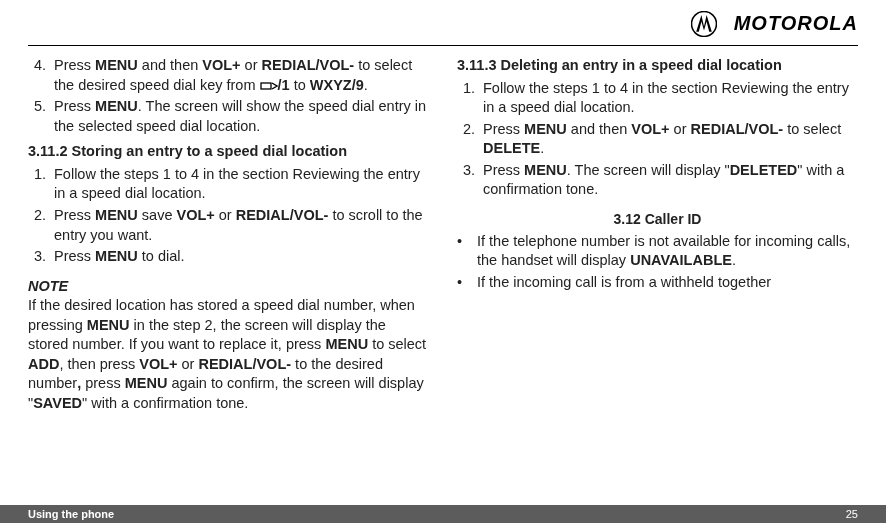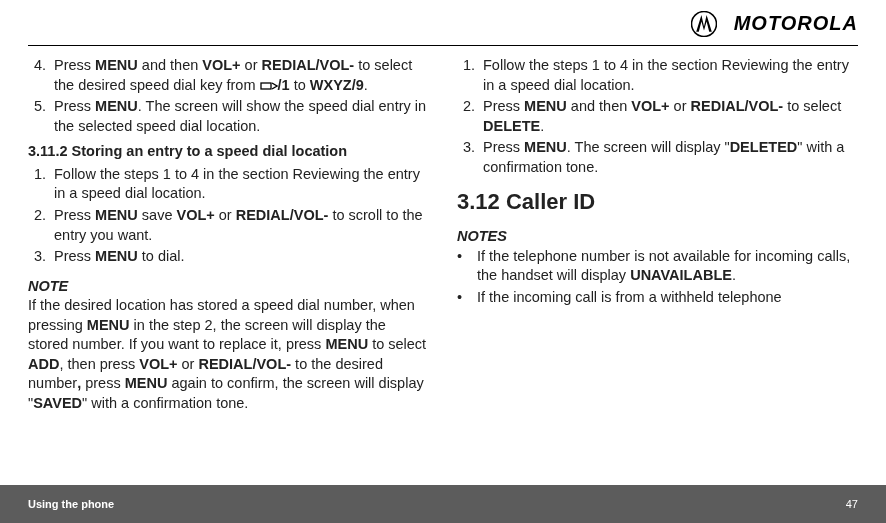--- a/index.html
+++ b/index.html
@@ -53,43 +53,44 @@
   }
   ol.num > li .n { flex: 0 0 18px; text-align: right; }
   ol.num > li .t { flex: 1; }
   .hdr3 {
     font-weight: bold;
     margin-top: 6px;
     margin-bottom: 3px;
   }
   .hdr2 {
     font-weight: bold;
-    font-size: 22px;
+    font-size: 14px;
     margin-top: 10px;
     margin-bottom: 3px;
+    text-align: center;
   }
   .note-label {
     font-weight: bold;
     font-style: italic;
     margin-top: 10px;
   }
   .para { margin-bottom: 2px; }
   ul.bul { list-style: none; padding: 0; margin: 0; }
   ul.bul > li { display: flex; gap: 10px; margin-bottom: 2px; }
   ul.bul > li .b { flex: 0 0 10px; }
   ul.bul > li .t { flex: 1; }
   .footer {
     position: absolute;
     bottom: 0;
     left: 0;
     right: 0;
     background: #5c5c5c;
     color: #fff;
     font-size: 11px;
-    height: 38px;
+    height: 18px;
     display: flex;
     align-items: center;
     justify-content: space-between;
     padding: 0 28px;
   }
   .footer .ftitle { font-weight: bold; }
   .icon-inline {
     display: inline-block;
     vertical-align: middle;
   }
@@ -149,20 +150,21 @@
       </li>
     </ol>
 
     <div class="note-label">NOTE</div>
     <div class="para">
       <span>If the desired location has stored a speed dial number, when pressing </span><b>MENU</b><span> in the step 2, the screen will display the stored number. If you want to replace it, press </span><b>MENU</b><span> to select </span><b>ADD</b><span>, then press </span><b>VOL+</b><span> or </span><b>REDIAL/VOL-</b><span> to the desired number</span><b>,</b><span> press </span><b>MENU</b><span> again to confirm, the screen will display "</span><b>SAVED</b><span>" with a confirmation tone.</span>
     </div>
   </div>
 
   <div class="col">
+    <div class="hdr3" style="margin-top:0">3.11.3   Deleting an entry in a speed dial location</div>
 
     <ol class="num">
       <li>
         <span class="n">1.</span>
         <span class="t">Follow the steps 1 to 4 in the section Reviewing the entry in a speed dial location.</span>
       </li>
       <li>
         <span class="n">2.</span>
         <span class="t">
           <span>Press </span><b>MENU</b><span> and then </span><b>VOL+</b><span> or </span><b>REDIAL/VOL-</b><span> to select </span><b>DELETE</b><span>.</span>
@@ -171,32 +173,31 @@
       <li>
         <span class="n">3.</span>
         <span class="t">
           <span>Press </span><b>MENU</b><span>. The screen will display "</span><b>DELETED</b><span>" with a confirmation tone.</span>
         </span>
       </li>
     </ol>
 
     <div class="hdr2">3.12   Caller ID</div>
 
-    <div class="note-label">NOTES</div>
     <ul class="bul">
       <li>
         <span class="b">•</span>
         <span class="t">
           <span>If the telephone number is not available for incoming calls, the handset will display </span><b>UNAVAILABLE</b><span>.</span>
         </span>
       </li>
       <li>
         <span class="b">•</span>
-        <span class="t">If the incoming call is from a withheld telephone</span>
+        <span class="t">If the incoming call is from a withheld together</span>
       </li>
     </ul>
   </div>
 </div>
 
 <div class="footer">
   <span class="ftitle">Using the phone</span>
-  <span>47</span>
+  <span>25</span>
 </div>
 
 </body></html>

